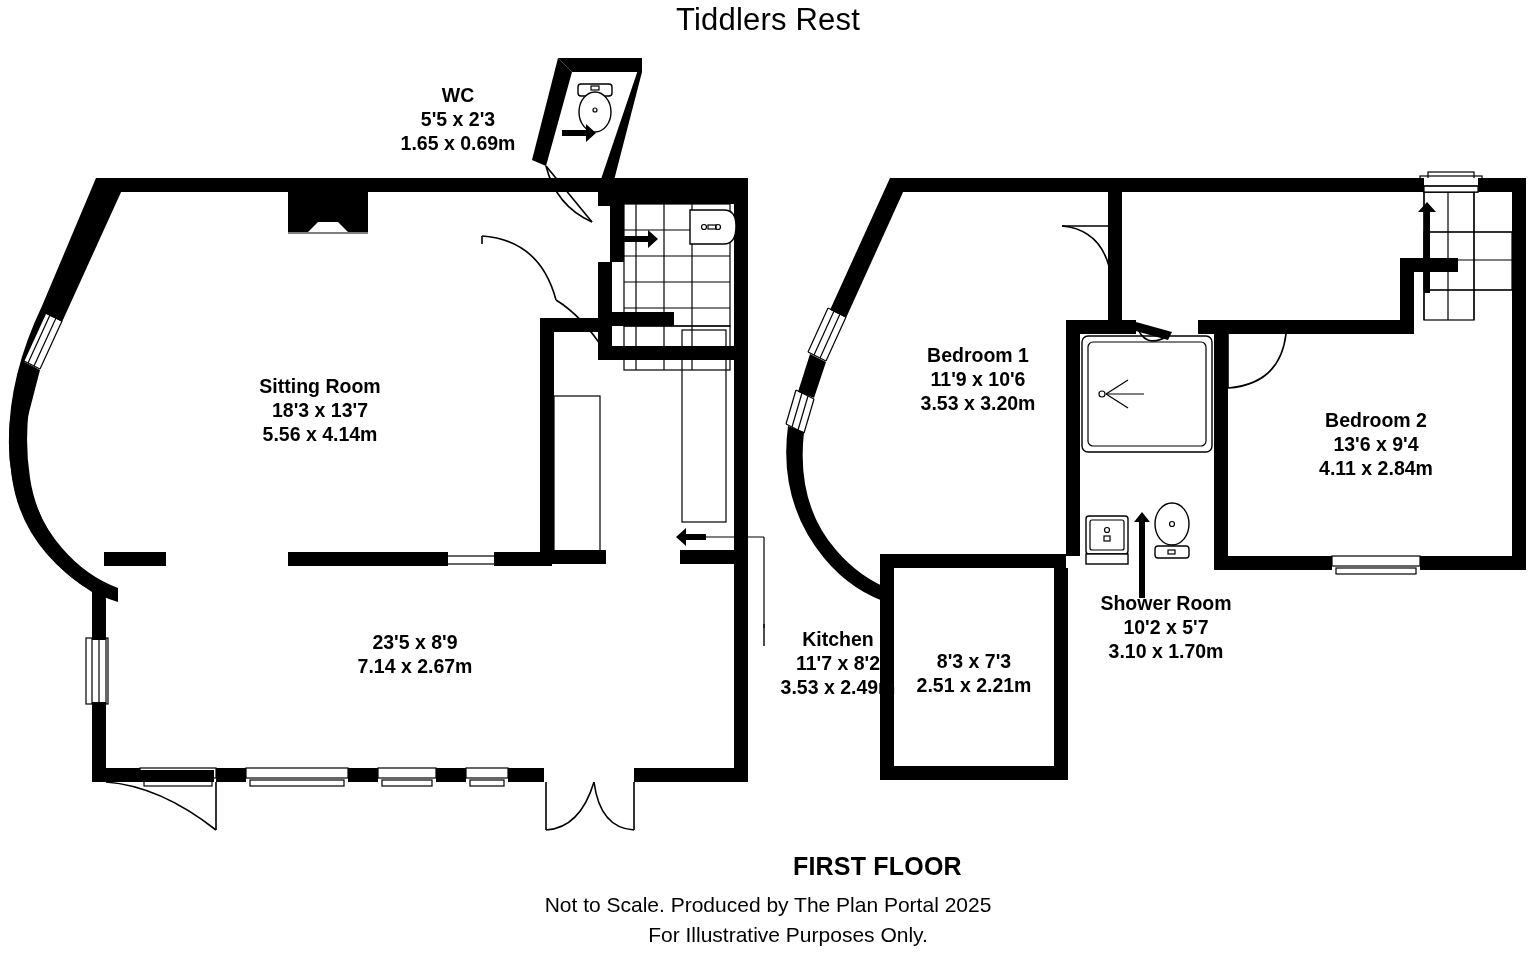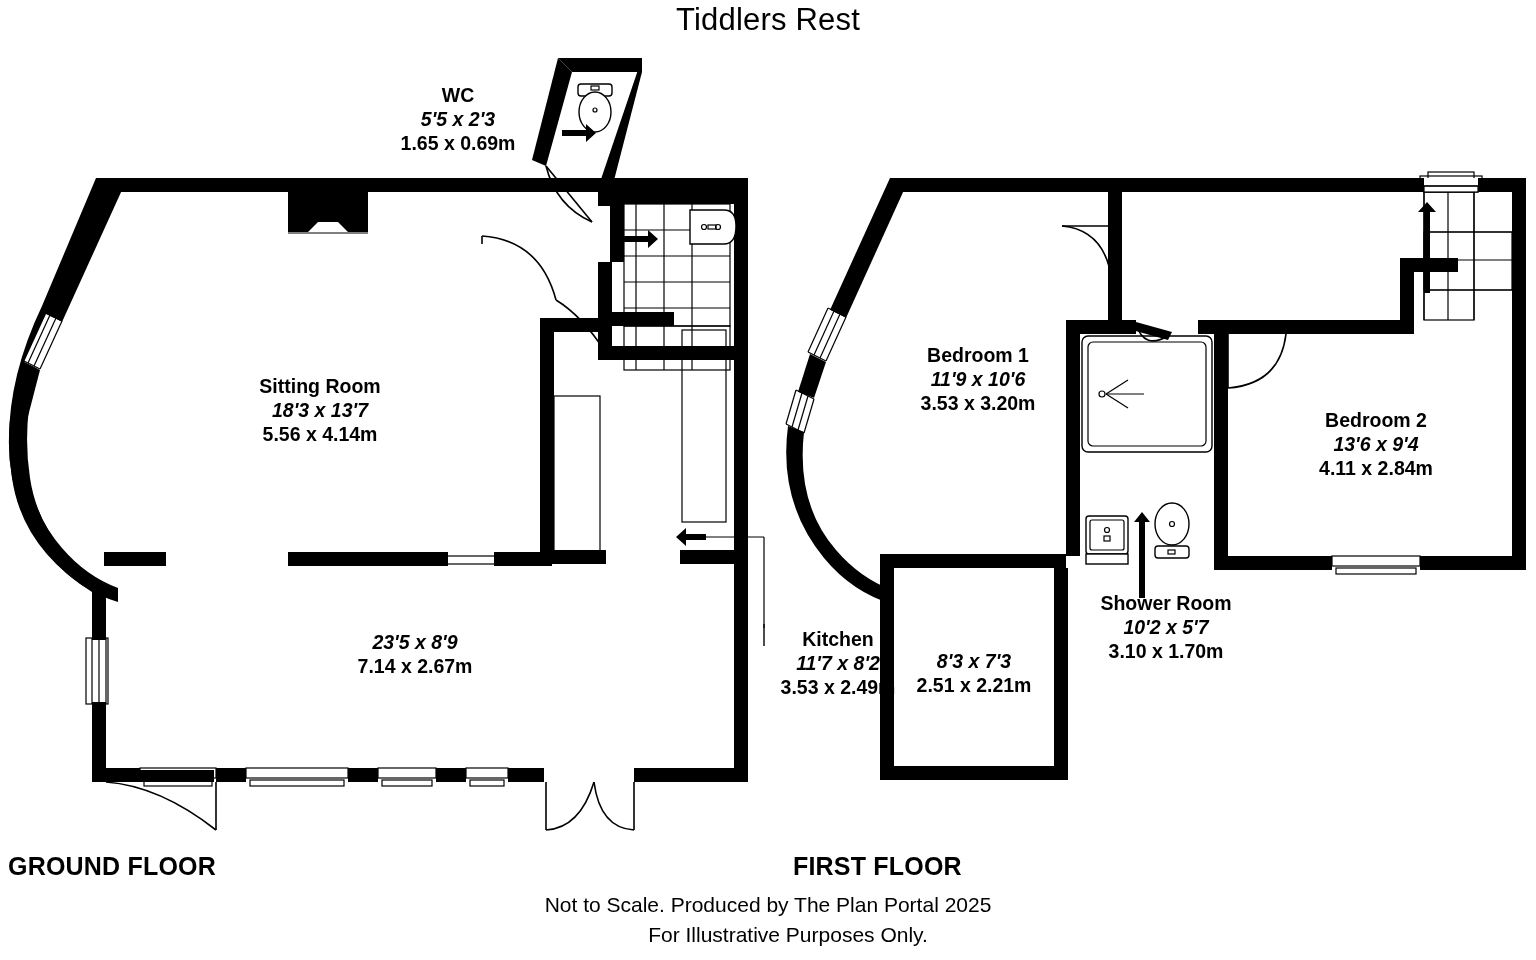--- a/index.html
+++ b/index.html
@@ -53,21 +53,21 @@
     text-align: center;
     font-size: 31px;
     font-weight: normal;
     letter-spacing: 0.2px;
   }
   .room-label {
     font-size: 19.5px;
     font-weight: bold;
   }
   .room-label .rl-name { display: block; }
-  .room-label .rl-imp  { display: block; font-style: italic; }
+  .room-label .rl-imp  { display: block; }
   .room-label .rl-met  { display: block; }
 
   .floor-title {
     position: absolute;
     font-size: 25px;
     font-weight: bold;
     letter-spacing: 0.2px;
   }
   .footer-line1 {
     position: absolute;
@@ -437,19 +437,18 @@
     <span class="rl-name">Shower Room</span>
     <span class="rl-imp">10'2 x 5'7</span>
     <span class="rl-met">3.10 x 1.70m</span>
   </div>
 
   <div class="txt room-label" style="left:854px; top:650px; width:240px;">
     <span class="rl-imp">8'3 x 7'3</span>
     <span class="rl-met">2.51 x 2.21m</span>
   </div>
 
-  <div class="floor-title" style="left:8px; top:852px;">GROUND FLOOR</div>
   <div class="floor-title" style="left:793px; top:852px;">FIRST FLOOR</div>
 
   <div class="footer-line1">Not to Scale. Produced by The Plan Portal 2025</div>
   <div class="footer-line2">For Illustrative Purposes Only.</div>
 
 </div>
 
 </body></html>

